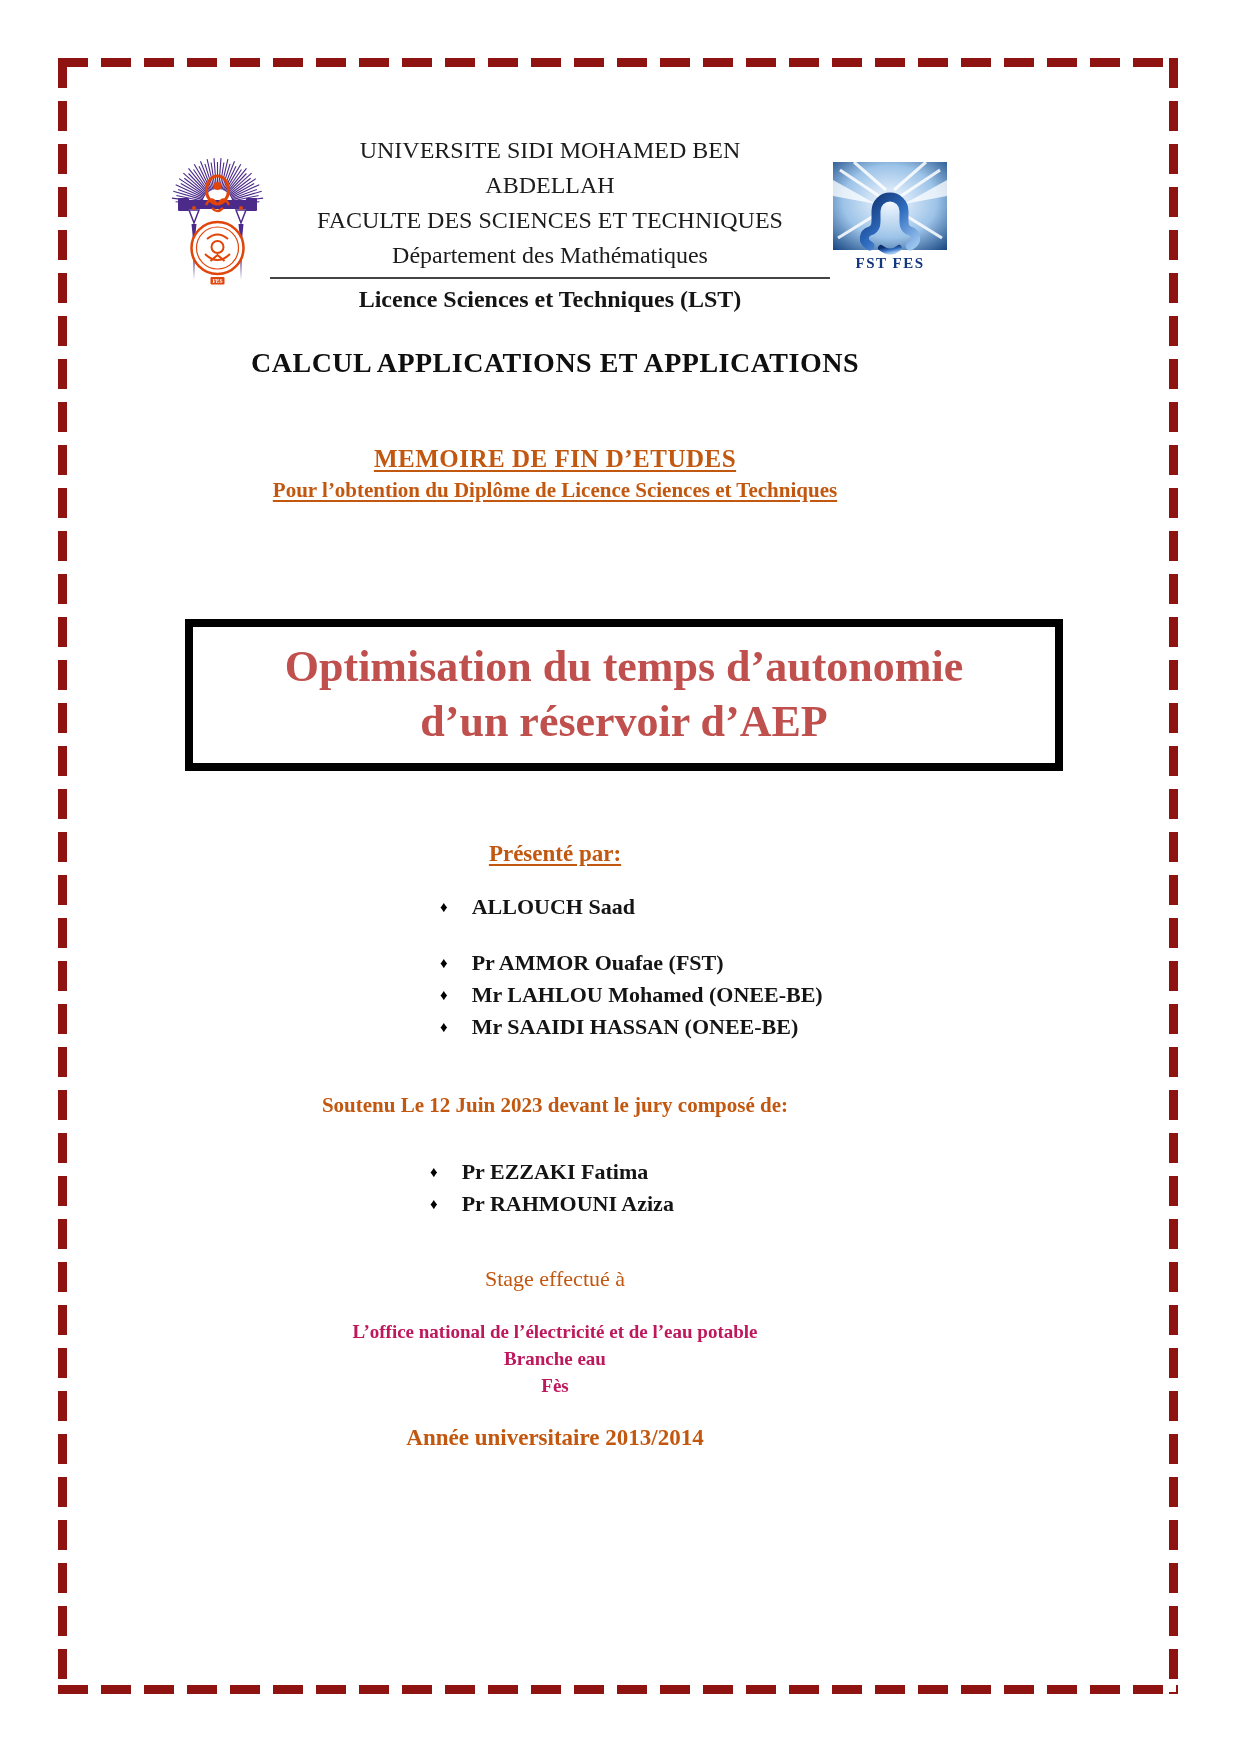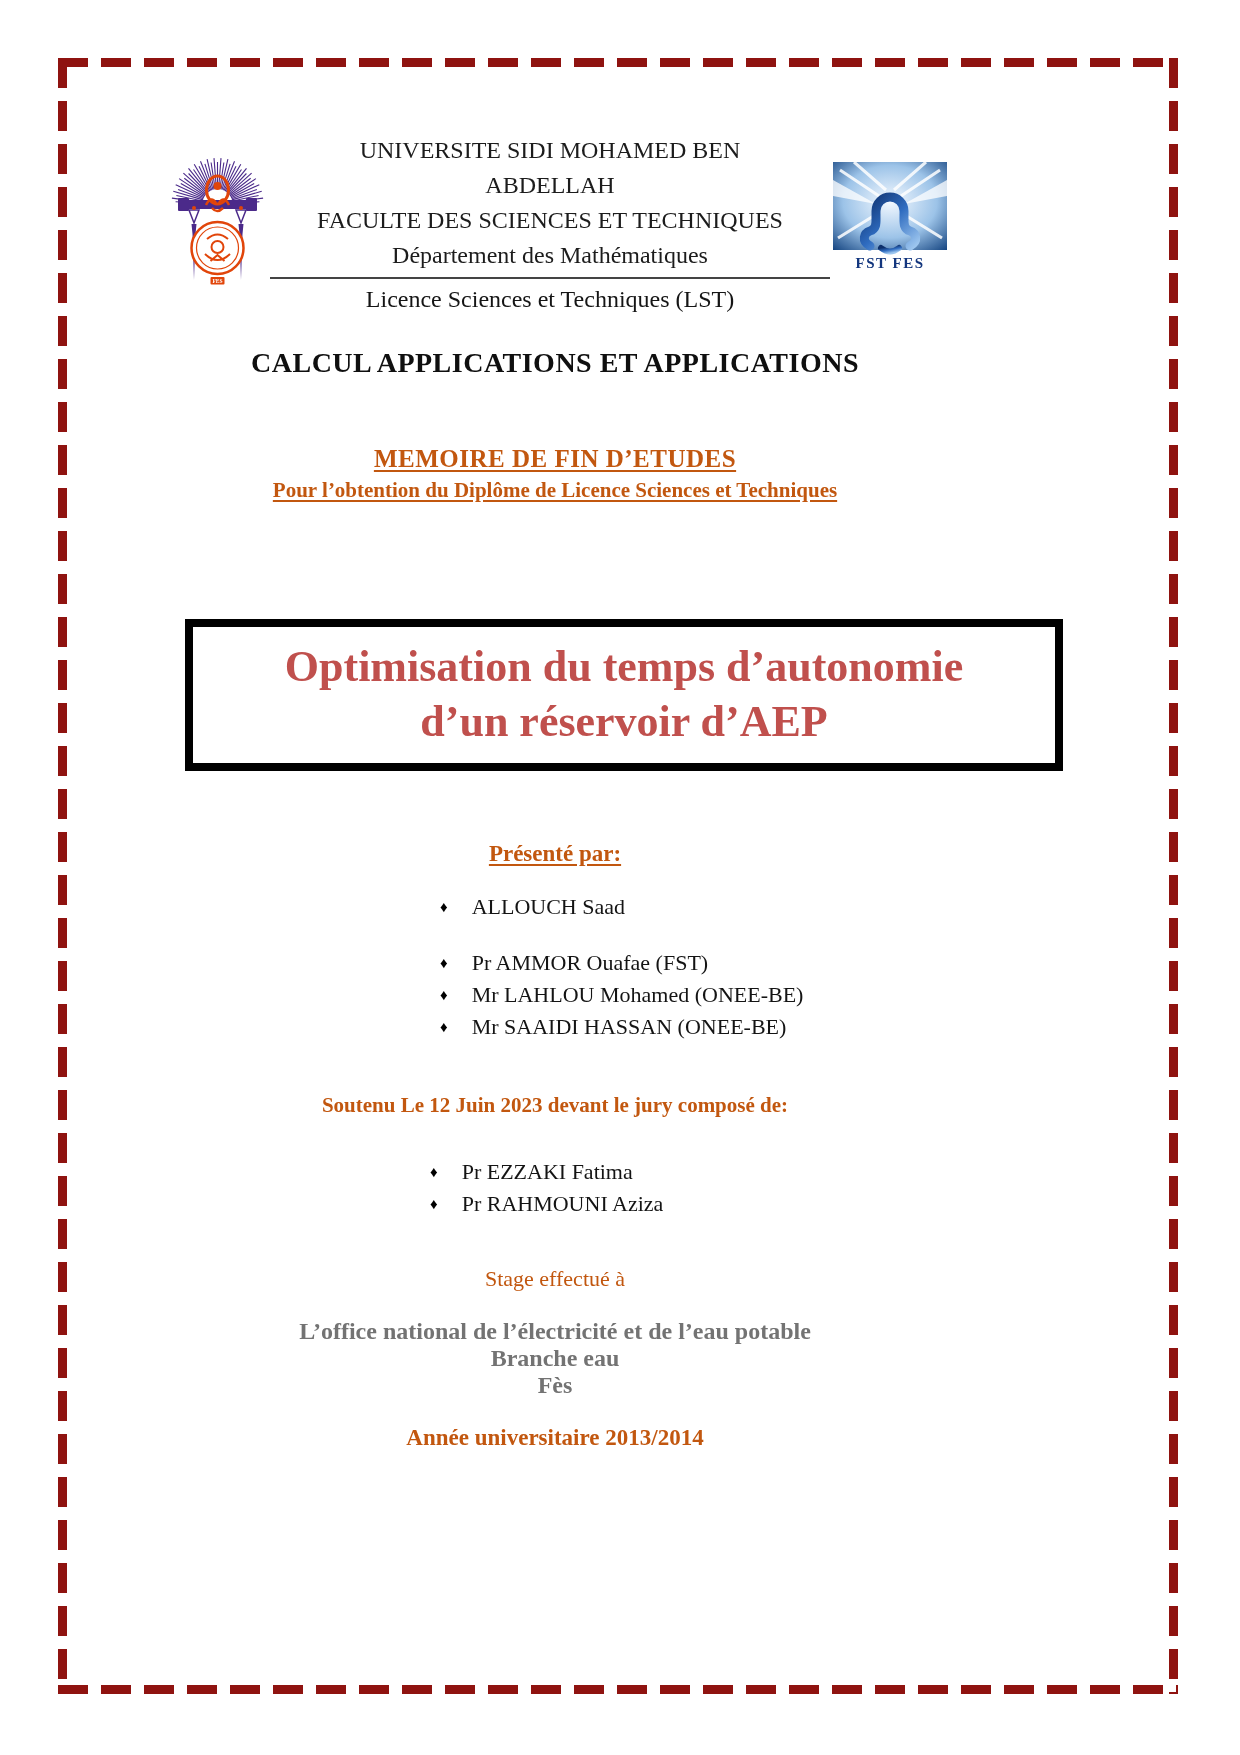--- a/index.html
+++ b/index.html
@@ -17,46 +17,46 @@
   .b-right{right:62px;}
 
   .wrapper{position:absolute;left:70px;top:70px;right:70px;padding-right:130px;text-align:center;}
 
   .header-row{display:flex;align-items:center;margin:55px 0 0 95px;width:785px;}
   .logo-left{width:105px;height:145px;flex:none;margin-top:3px;}
   .logo-right{width:120px;height:112px;flex:none;margin-top:-2px;}
   .center-col{width:560px;flex:none;padding-top:8px;}
   .uni-lines{border-bottom:2px solid #444;padding-bottom:4px;}
   .uni-line{font-size:24px;line-height:35px;color:#1c1c1c;}
-  .program{font-size:24px;font-weight:normal;margin-top:7px;color:#151515;}
+  .program{font-size:24px;font-weight:bold;margin-top:7px;color:#151515;}
 
   .calcul{font-size:28px;font-weight:bold;margin-top:34px;letter-spacing:.5px;color:#0f0f0f;}
 
   .orange{color:#c2570f;}
   .u{text-decoration:underline;text-decoration-thickness:2px;text-underline-offset:3px;}
   .memoire{font-size:25px;font-weight:bold;margin-top:66px;letter-spacing:.5px;}
   .obtention{font-size:21px;font-weight:bold;margin-top:5px;}
 
   .thesis-box{margin-top:116px;margin-left:115px;width:878px;height:152px;
     border:8px solid #000;box-sizing:border-box;padding-top:12px;text-align:center;}
   .thesis-line{font-size:44px;font-weight:bold;color:#c0504d;line-height:55px;}
 
   .sec-head{font-size:23px;font-weight:bold;}
   .presente{margin-top:70px;}
   .encadre{margin-top:26px;}
 
   .blist{margin-top:24px;margin-left:370px;width:fit-content;text-align:left;}
   .blist.jury{margin-top:38px;margin-left:360px;}
-  .bitem{font-size:22px;font-weight:normal;line-height:31px;color:#141414;white-space:nowrap;}
+  .bitem{font-size:22px;font-weight:bold;line-height:31px;color:#141414;white-space:nowrap;}
   .diamond{font-size:15px;margin-right:24px;vertical-align:2px;color:#000;}
 
   .soutenu{font-size:21px;font-weight:bold;margin-top:50px;}
   .stage{font-size:22px;font-weight:normal;margin-top:46px;}
   .office{margin-top:26px;}
-  .office-line{font-size:24px;font-weight:bold;line-height:27px;color:#737373;}
+  .office-line{font-size:19px;font-weight:bold;line-height:27px;color:#be185d;}
   .year{font-size:23px;font-weight:bold;margin-top:26px;}
 </style>
 </head>
 <body>
 
 <div class="b-edge b-top"></div>
 <div class="b-edge b-bottom"></div>
 <div class="b-side b-left"></div>
 <div class="b-side b-right"></div>
 

